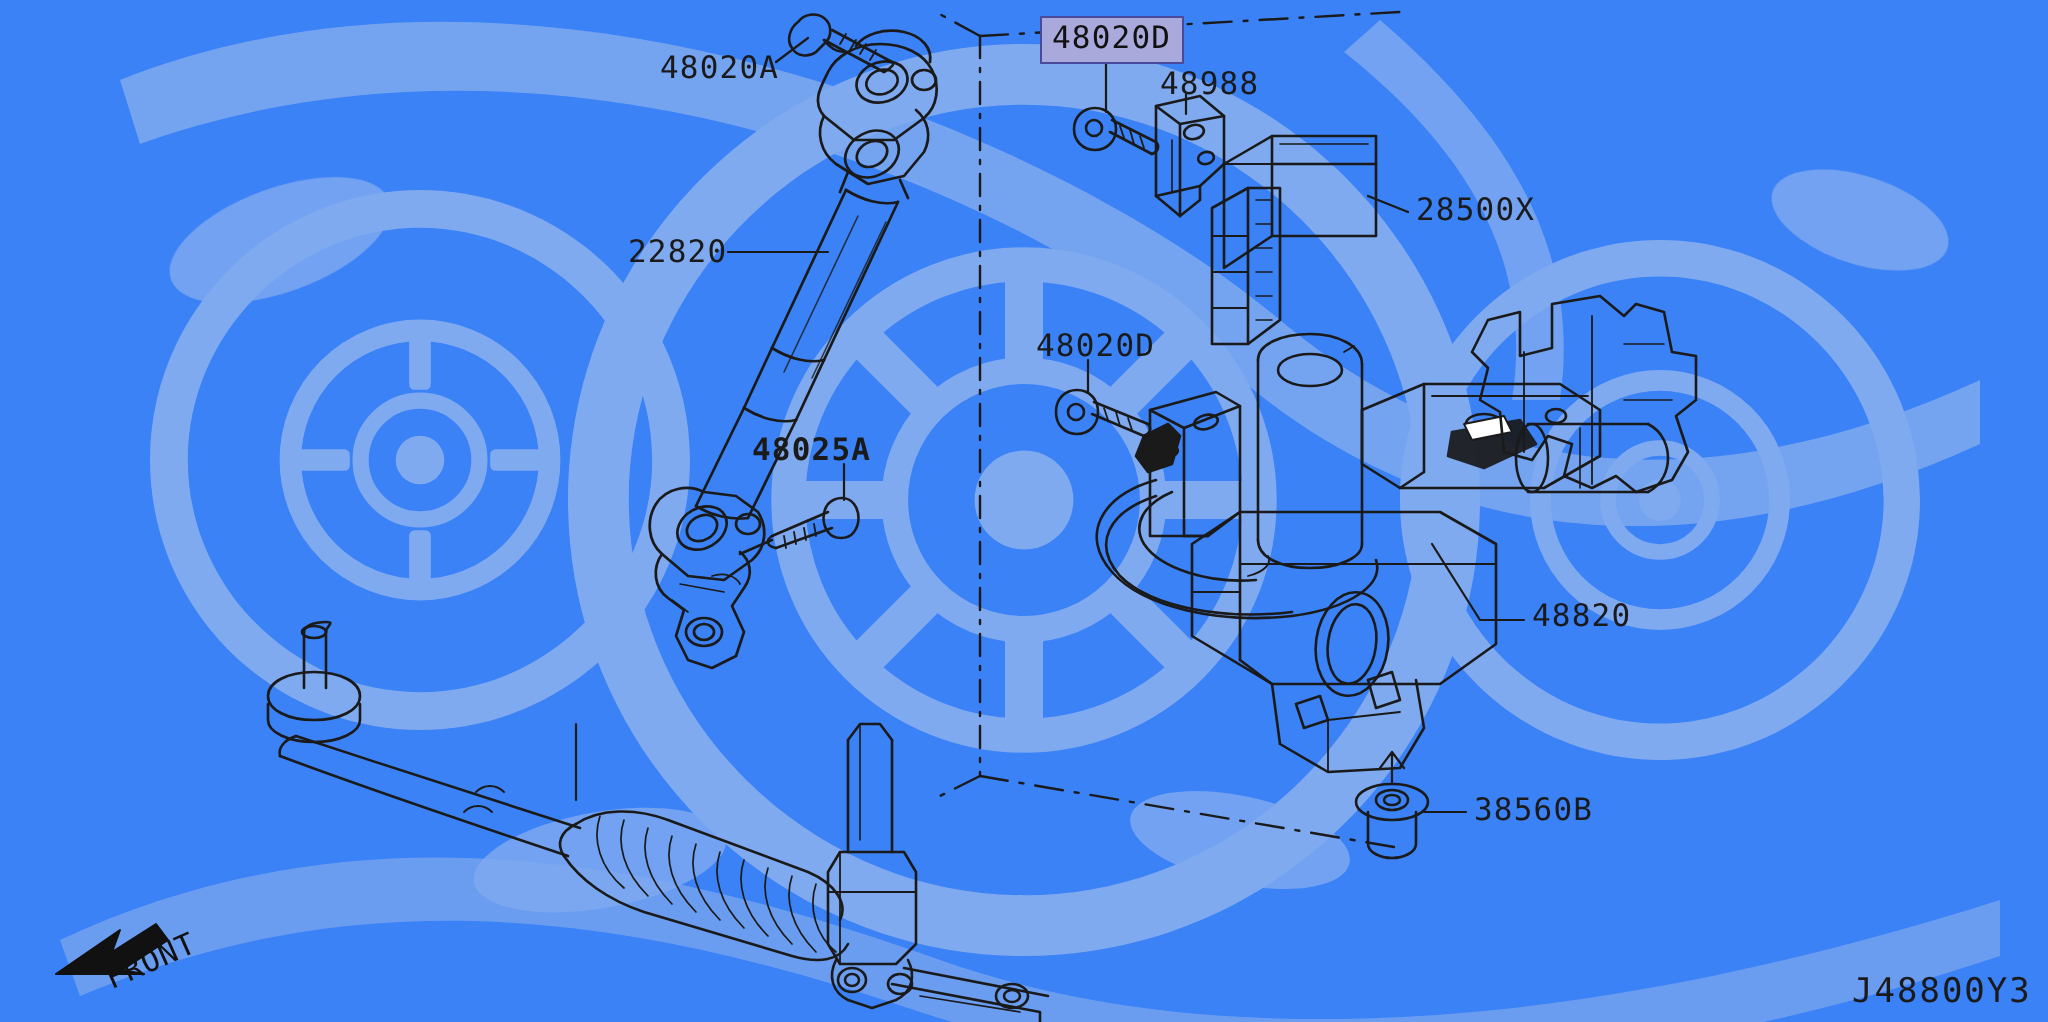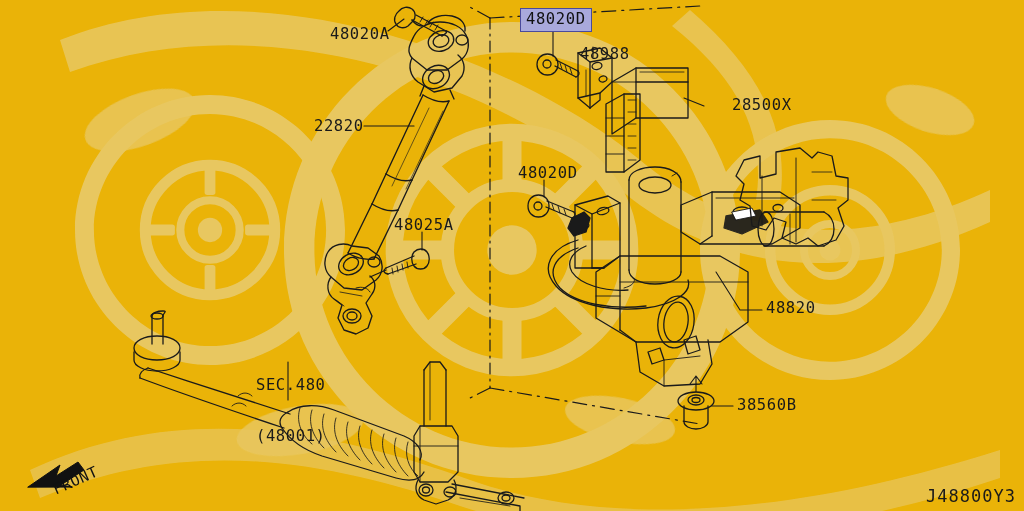--- a/index.html
+++ b/index.html
@@ -4,21 +4,21 @@
 <title>Parts Diagram</title>
 <style>
   html,body{margin:0;padding:0;background:#ffffff;}
   body{
     font-family:"DejaVu Sans Mono","Liberation Mono",monospace;
     -webkit-font-smoothing:none;
   }
   #sheet{
     position:relative;
     width:1024px;height:511px;
-    background:#eab308;
+    background:#3b82f6;
     overflow:hidden;
   }
   
   #watermark{
     position:absolute;left:0;top:0;width:1024px;height:511px;
     opacity:.40;pointer-events:none;
   }
   
   #drawing{position:absolute;left:0;top:0;width:1024px;height:511px;}
   
@@ -429,36 +429,32 @@
       <path d="M28,487 L60,465 L56,476 L78,462 L84,470 L61,485 L72,487 Z"></path>
     </g>
   </svg>
 
   <div class="lbl" style="left:330px;top:26px;">48020A</div>
 
   <div class="hl" style="left:520px;top:8px;">
     <span class="lbl">48020D</span>
   </div>
 
-  <div class="lbl" style="left:580px;top:34px;margin-top:12px;">48988</div>
-
-  <div class="lbl" style="left:732px;top:97px;">28500X</div>
+  <div class="lbl" style="left:580px;top:34px;">48988</div>
+
+  <div class="lbl" style="left:708px;top:97px;">28500X</div>
 
   <div class="lbl" style="left:314px;top:118px;">22820</div>
 
   <div class="lbl" style="left:518px;top:165px;">48020D</div>
 
-  <div class="lbl" style="left:394px;top:217px;">48025A</div>
+  <div class="lbl" style="left:376px;top:217px;font-weight:bold;">48025A</div>
 
   <div class="lbl" style="left:766px;top:300px;">48820</div>
 
   <div class="lbl" style="left:737px;top:397px;">38560B</div>
 
-  <div class="lbl two" style="left:256px;top:343px;">
-    <div>SEC.480</div>
-    <div>(48001)</div>
-  </div>
 
   <div id="front-mark" style="left:50px;top:482px;">FRONT</div>
 
   <div id="sheetid" style="left:926px;top:486px;">J48800Y3</div>
 
 </div>
 
 </body></html>

